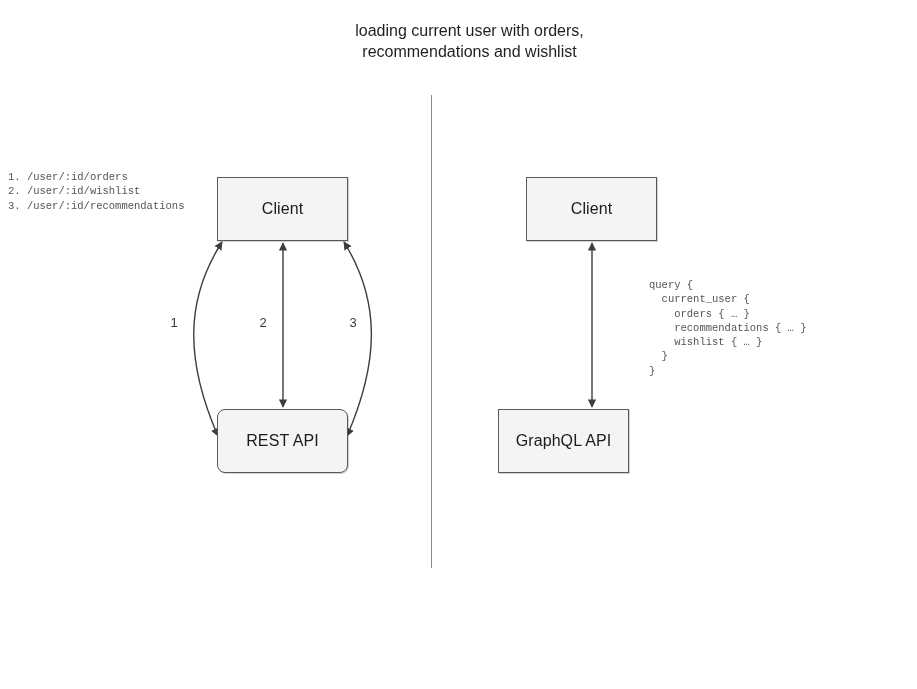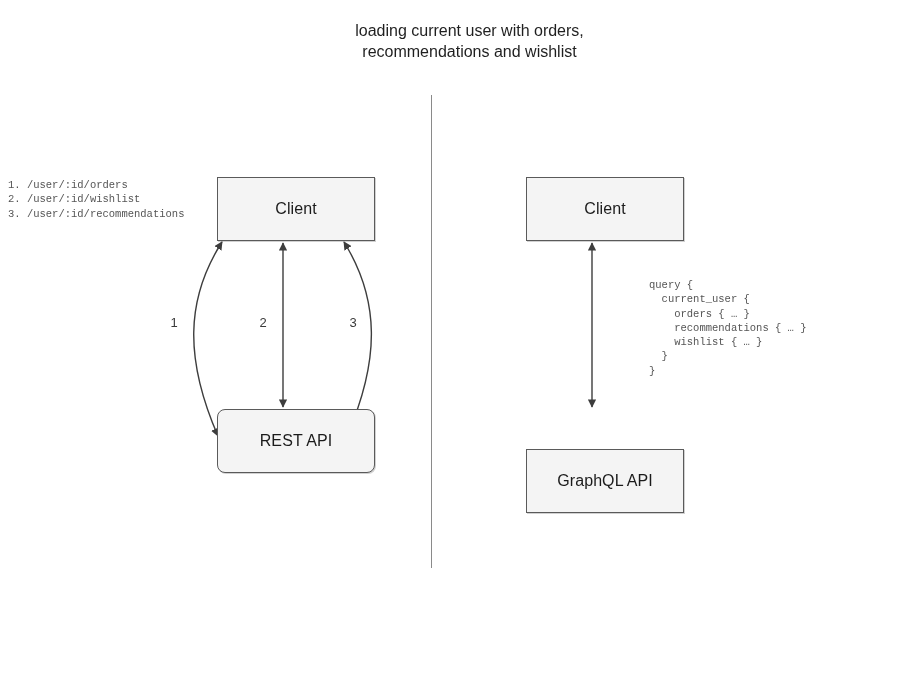--- a/index.html
+++ b/index.html
@@ -36,37 +36,37 @@
     left: 431px;
     top: 95px;
     width: 1px;
     height: 473px;
     background: #8a8a8a;
   }
 
   
   .node {
     position: absolute;
-    width: 158px;
+    width: 131px;
     height: 64px;
     box-sizing: border-box;
     background: #f4f4f4;
     border: 1px solid #5a5a5a;
     box-shadow: 1px 1px 0 rgba(0,0,0,0.18);
     display: flex;
     align-items: center;
     justify-content: center;
     font-size: 16px;
     color: #1b1b1b;
     letter-spacing: 0.1px;
   }
   #node-client-rest { left: 217px; top: 177px; }
   #node-rest-api    { left: 217px; top: 409px; border-radius: 8px; }
   #node-client-gql  { left: 526px; top: 177px; }
-  #node-graphql-api { left: 526px; top: 409px; margin-top: 40px; }
+  #node-graphql-api { left: 498px; top: 409px; }
 
   
   #connectors {
     position: absolute;
     left: 0;
     top: 0;
     width: 917px;
     height: 689px;
     pointer-events: none;
   }
@@ -90,21 +90,21 @@
 
   
   .code-block {
     position: absolute;
     font-family: "Liberation Mono", "DejaVu Sans Mono", monospace;
     font-size: 10.5px;
     line-height: 14.3px;
     color: #555555;
     white-space: pre;
   }
-  #rest-endpoint-list { left: 8px; top: 178px; }
+  #rest-endpoint-list { left: 8px; top: 170px; }
   #graphql-query      { left: 649px; top: 278px; }
 </style>
 </head>
 <body>
 
 <div id="diagram-title">loading current user with orders,
 recommendations and wishlist</div>
 
 <div id="divider"></div>
 

